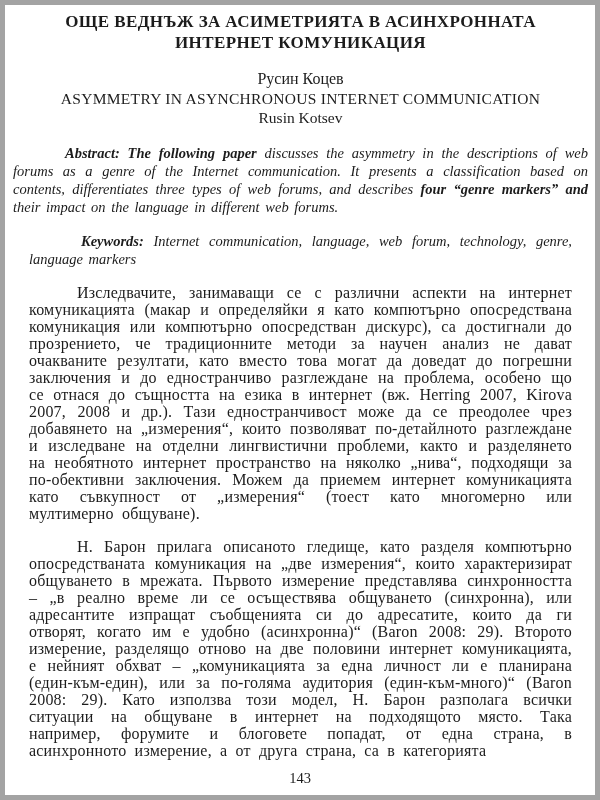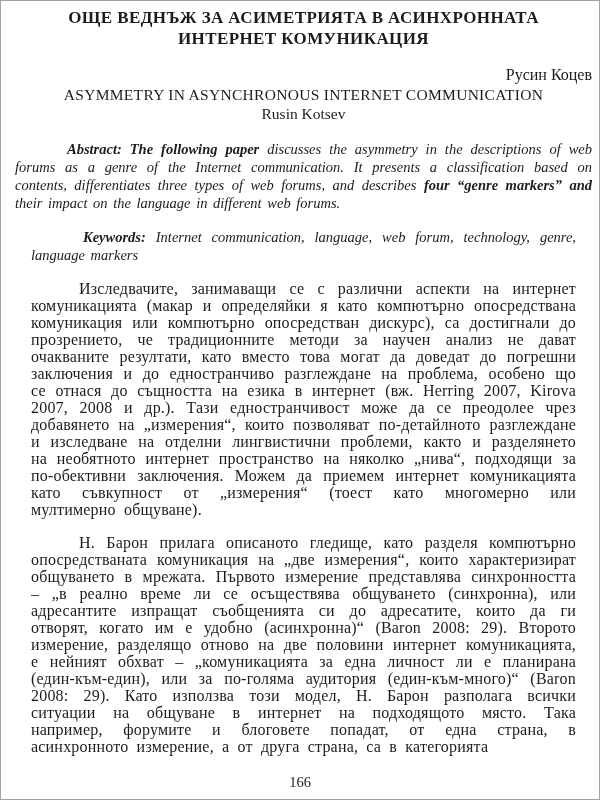--- a/index.html
+++ b/index.html
@@ -6,39 +6,39 @@
     margin: 0;
     padding: 0;
     background: #ffffff;
   }
   .page {
     position: relative;
     width: 600px;
     height: 800px;
     box-sizing: border-box;
     background: #ffffff;
-    border: 1px solid #a3a3a3;
-    padding: 4px 7px 0 14px;
+    border: 5px solid #a3a3a3;
+    padding: 4px 7px 0 8px;
     overflow: hidden;
     font-family: "Liberation Serif", "DejaVu Serif", serif;
     color: #1c1c1c;
   }
   .title-bg {
     margin: 2px 18px 0 18px;
     font-size: 17px;
     font-weight: bold;
     line-height: 21px;
     text-align: center;
     letter-spacing: 0.4px;
   }
   .author-bg {
     margin-top: 16px;
     font-size: 16px;
     line-height: 19px;
-    text-align: right;
+    text-align: center;
   }
   .title-en {
     margin-top: 1px;
     font-size: 15.5px;
     line-height: 19px;
     text-align: center;
     letter-spacing: 0.3px;
     text-transform: uppercase;
   }
   .author-en {
@@ -98,15 +98,15 @@
   <div class="author-en">Rusin Kotsev</div>
 
   <p class="abstract-par"><span class="bi">Abstract: The following paper</span><span> discusses the asymmetry in the descriptions of web forums as a genre of the Internet communication. It presents a classification based on contents, differentiates three types of web forums, and describes </span><span class="bi">four “genre markers” and</span><span> their impact on the language in different web forums.</span></p>
 
   <p class="abstract-par keywords-par"><span class="bi">Keywords:</span><span> Internet communication, language, web forum, technology, genre, language markers</span></p>
 
   <p class="body-par first">Изследвачите, занимаващи се с различни аспекти на интернет комуникацията (макар и определяйки я като компютърно опосредствана комуникация или компютърно опосредстван дискурс), са достигнали до прозрението, че традиционните методи за научен анализ не дават очакваните резултати, като вместо това могат да доведат до погрешни заключения и до едностранчиво разглеждане на проблема, особено що се отнася до същността на езика в интернет (вж. Herring 2007, Kirova 2007, 2008 и др.). Тази едностранчивост може да се преодолее чрез добавянето на „измерения“, които позволяват по-детайлното разглеждане и изследване на отделни лингвистични проблеми, както и разделянето на необятното интернет пространство на няколко „нива“, подходящи за по-обективни заключения. Можем да приемем интернет комуникацията като съвкупност от „измерения“ (тоест като многомерно или мултимерно общуване).</p>
 
   <p class="body-par">Н. Барон прилага описаното гледище, като разделя компютърно опосредстваната комуникация на „две измерения“, които характеризират общуването в мрежата. Първото измерение представлява синхронността – „в реално време ли се осъществява общуването (синхронна), или адресантите изпращат съобщенията си до адресатите, които да ги отворят, когато им е удобно (асинхронна)“ (Baron 2008: 29). Второто измерение, разделящо отново на две половини интернет комуникацията, е нейният обхват – „комуникацията за една личност ли е планирана (един-към-един), или за по-голяма аудитория (един-към-много)“ (Baron 2008: 29). Като използва този модел, Н. Барон разполага всички ситуации на общуване в интернет на подходящото място. Така например, форумите и блоговете попадат, от една страна, в асинхронното измерение, а от друга страна, са в категорията</p>
 
-  <div class="page-number">166</div>
+  <div class="page-number">143</div>
 
 </div>
 
 </body></html>

